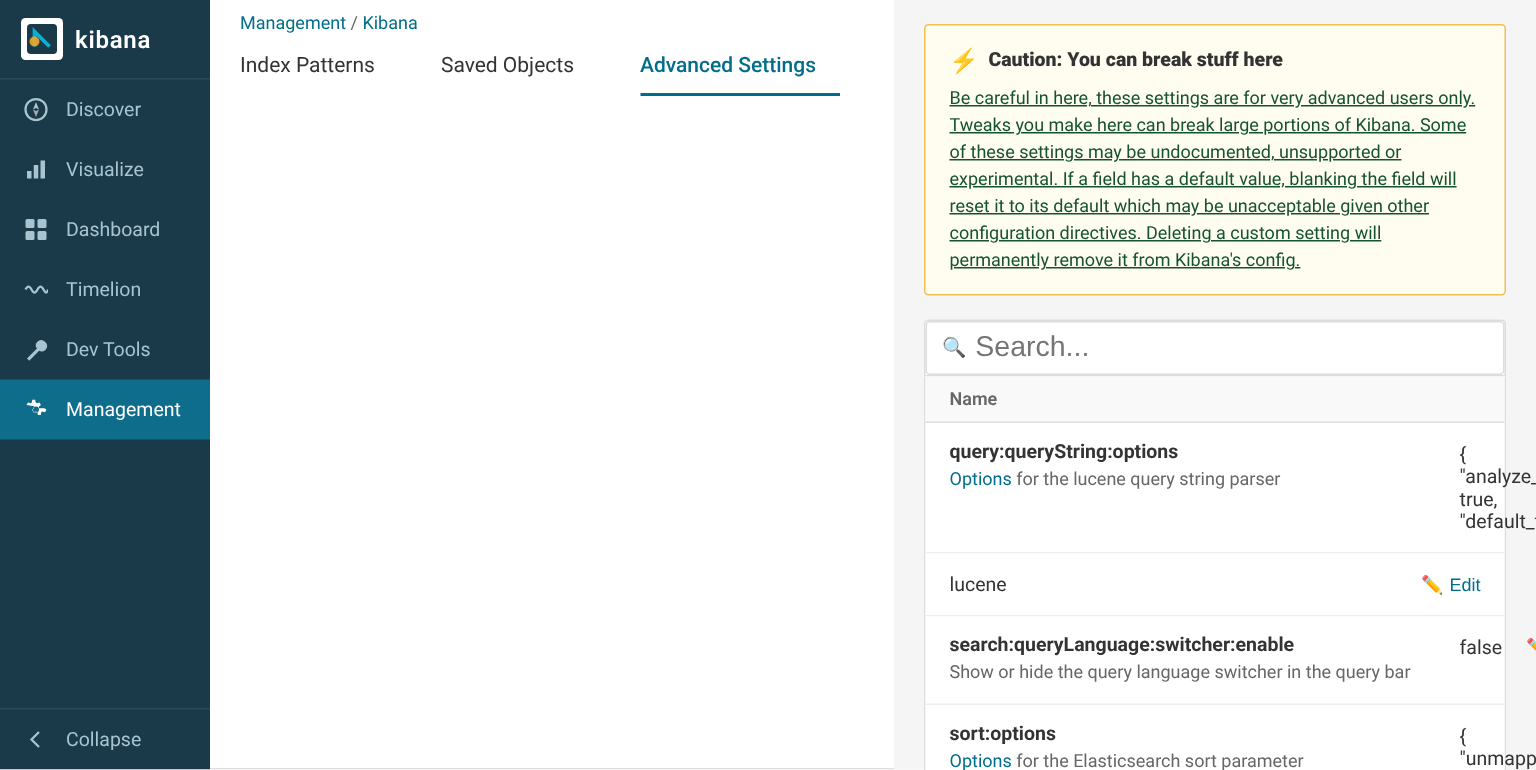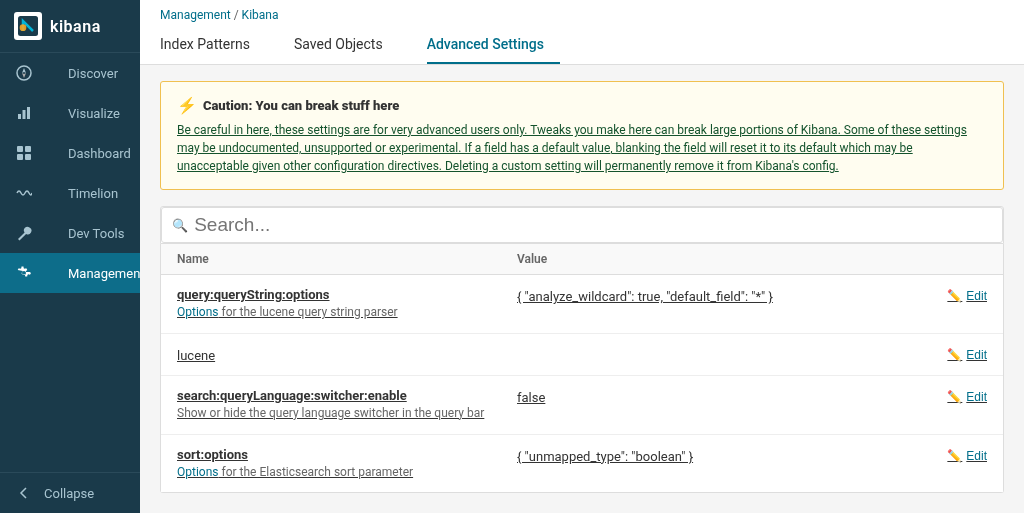--- a/index.html
+++ b/index.html
@@ -45,21 +45,20 @@
       overflow-y: auto;
     }
     .sidebar-item {
       display: flex;
       align-items: center;
       padding: 10px 14px;
       cursor: pointer;
       color: #a8c4d0;
       transition: background 0.15s;
       font-size: 13px;
-      gap: 24px;
     }
     .sidebar-item.active {
       background-color: #0d6d8a;
       color: #fff;
     }
     .sidebar-item-icon {
       width: 20px;
       height: 20px;
       margin-right: 10px;
       display: flex;
@@ -75,21 +74,21 @@
       cursor: pointer;
       color: #a8c4d0;
       border-top: 1px solid #2a4a5a;
       font-size: 13px;
     }
 
     
     .main {
       flex: 1;
       display: flex;
-      flex-direction: column;
+      flex-direction: row;
       background: #f5f5f5;
       overflow: hidden;
     }
 
     
     .header {
       background: #fff;
       padding: 0 20px;
       border-bottom: 1px solid #ddd;
       flex-shrink: 0;
@@ -186,21 +185,20 @@
       color: #666;
     }
     .settings-header .col-name { flex: 0 0 340px; }
     .settings-header .col-value { flex: 1; }
     .settings-row {
       display: flex;
       align-items: flex-start;
       padding: 12px 16px;
       border-bottom: 1px solid #eee;
       background: #fff;
-      text-decoration: underline;
     }
     .settings-row:last-child { border-bottom: none; }
     .col-name { flex: 0 0 340px; padding-right: 16px; }
     .col-value { flex: 1; display: flex; align-items: flex-start; justify-content: space-between; }
     .setting-name {
       font-weight: 700;
       font-size: 13px;
       color: #333;
       margin-bottom: 2px;
     }
@@ -347,21 +345,20 @@
     <div class="search-wrapper">
       <div class="search-container">
         <span class="search-icon">🔍</span>
         <input type="text" class="search-input" placeholder="Search..." style="">
       </div>
     </div>
 
     <div class="settings-table">
       <div class="settings-header">
         <div class="col-name">Name</div>
-        <div class="col-value">Value</div>
       </div>
 
       <div class="settings-row">
         <div class="col-name">
           <div class="setting-name">query:queryString:options</div>
           <div class="setting-desc">
             <a>Options</a><span> for the lucene query string parser</span>
           </div>
         </div>
         <div class="col-value">

